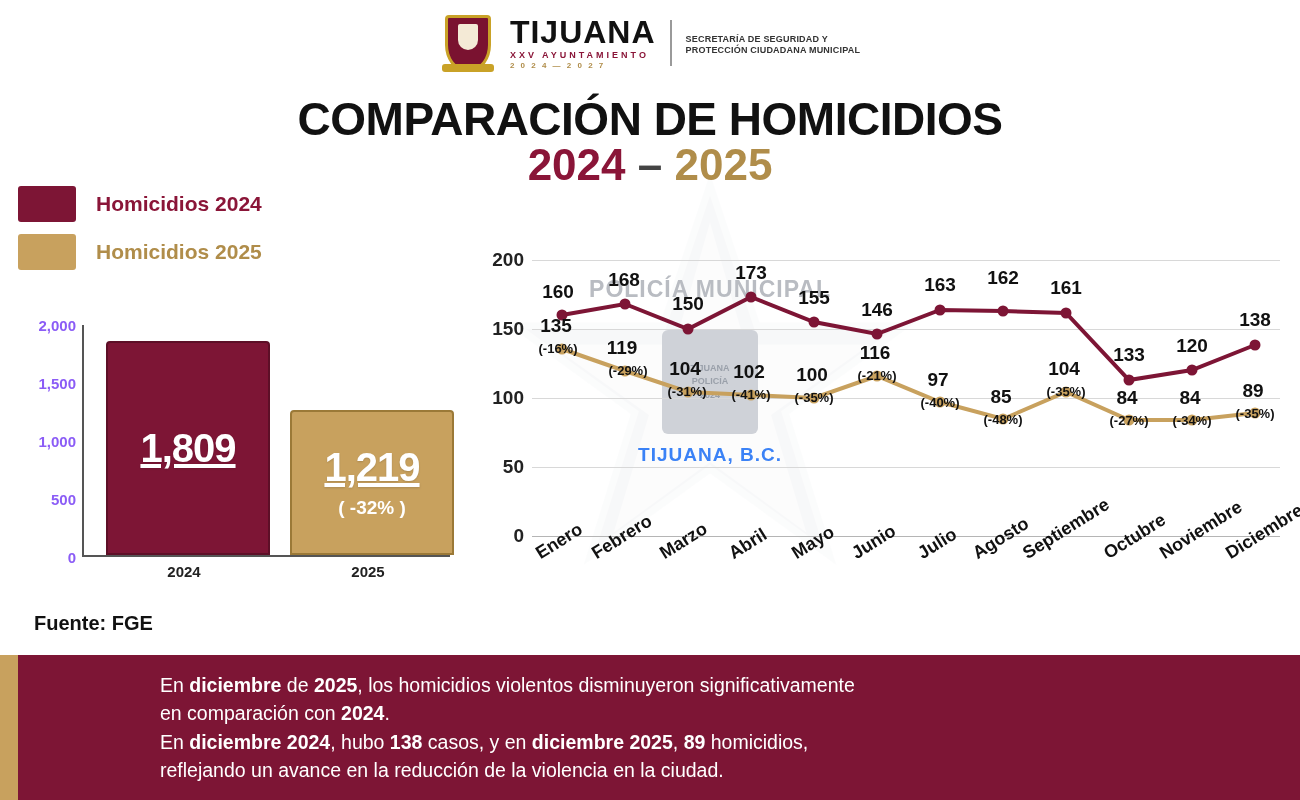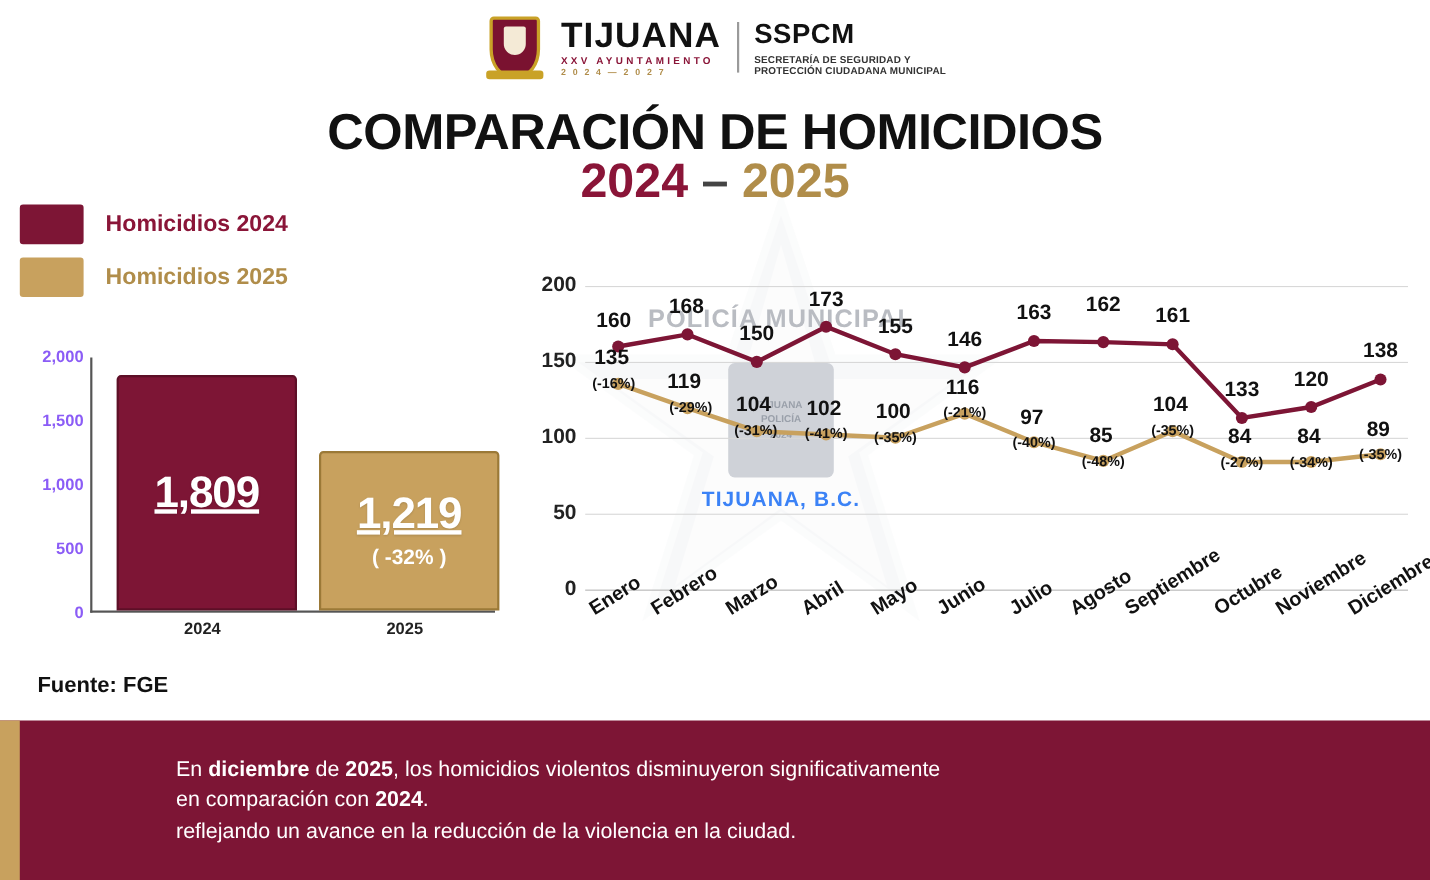--- a/index.html
+++ b/index.html
@@ -178,21 +178,20 @@
     <div class="shield"></div>
     <div class="ribbon"></div>
   </div>
   <div class="wordmark">
     <div class="t1">TIJUANA</div>
     <div class="t2">XXV AYUNTAMIENTO</div>
     <div class="t3">2 0 2 4  —  2 0 2 7</div>
   </div>
   <div class="divider-v"></div>
   <div class="sspcm">
-    <div class="s1">SSPCM</div>
     <div class="s2">SECRETARÍA DE SEGURIDAD Y</div>
     <div class="s3">PROTECCIÓN CIUDADANA MUNICIPAL</div>
   </div>
 </div>
 
 <div class="title">COMPARACIÓN DE HOMICIDIOS</div>
 <div class="subtitle">
   <span class="y1">2024</span>
   <span class="dash">–</span>
   <span class="y2">2025</span>
@@ -357,15 +356,18 @@
 
 <div class="footer">
   <div class="footer-accent"></div>
   <div class="footer-text">
     <p>
       <span>En </span><b>diciembre</b><span> de </span><b>2025</b><span>, los homicidios violentos disminuyeron significativamente</span>
     </p>
     <p>
       <span>en comparación con </span><b>2024</b><span>.</span>
     </p>
+    <p>
+      <span>En </span><b>diciembre 2024</b><span>, hubo </span><b>138</b><span> casos, y en </span><b>diciembre 2025</b><span>, </span><b>89</b><span> homicidios,</span>
+    </p>
     <p>reflejando un avance en la reducción de la violencia en la ciudad.</p>
   </div>
 </div>
 
 </body></html>

